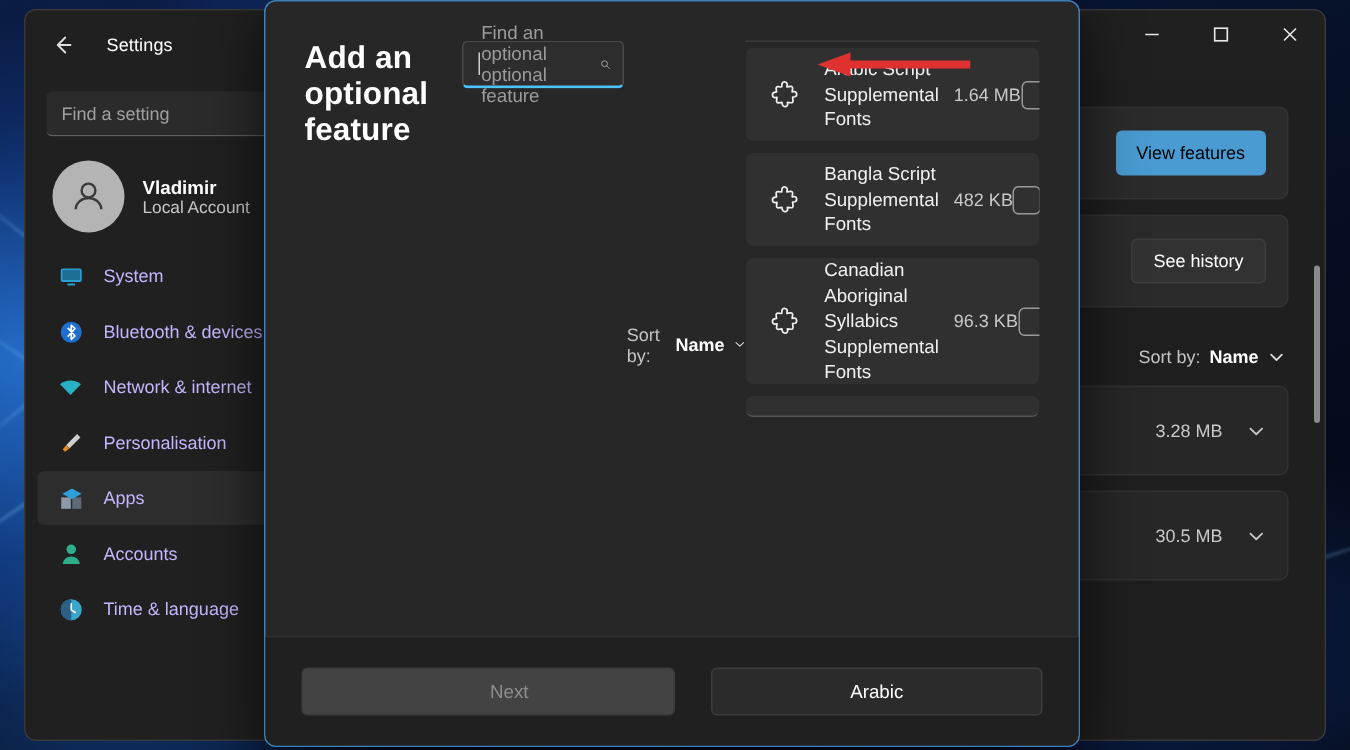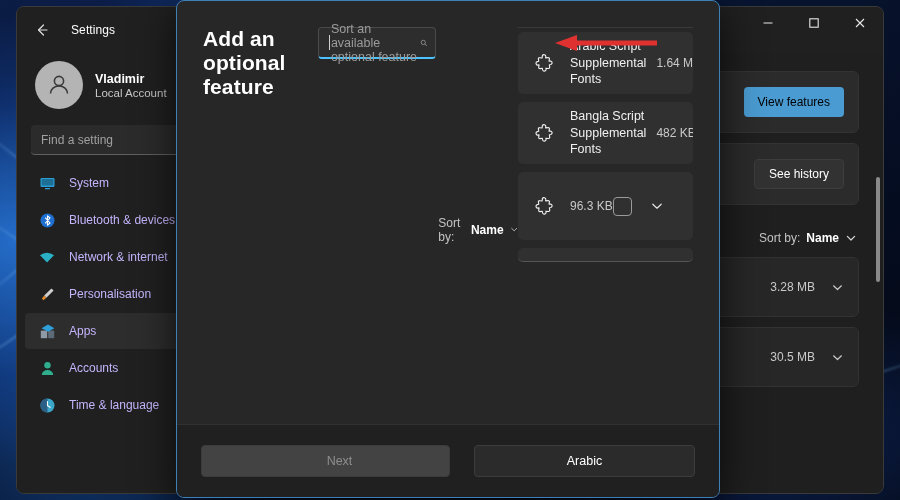--- a/index.html
+++ b/index.html
@@ -337,35 +337,35 @@
           <path d="M2 2 L10 10 M10 2 L2 10" stroke="#e8e8e8" stroke-width="1.1"></path>
         </svg>
       </div>
     </div>
   </div>
 
   <div id="window-body">
 
     <div id="sidebar">
 
+      <div id="sidebar-search">
+        <span>Find a setting</span>
+      </div>
+
       <div id="account-block">
         <div id="avatar">
           <svg width="30" height="30" viewBox="0 0 30 30">
             <circle cx="15" cy="11" r="4.6" fill="none" stroke="#3a3a3a" stroke-width="1.6"></circle>
             <path d="M6.5 23.5 a8.5 7.5 0 0 1 17 0" fill="none" stroke="#3a3a3a" stroke-width="1.6"></path>
           </svg>
         </div>
         <div id="account-text">
           <div id="account-name">Vladimir</div>
           <div id="account-type">Local Account</div>
         </div>
-      </div>
-
-      <div id="sidebar-search">
-        <span>Find a setting</span>
       </div>
 
       <div class="nav-item">
         <span class="nav-icon">
           <svg width="17" height="17" viewBox="0 0 17 17">
             <rect x="1.5" y="3" width="14" height="9" rx="1.3" fill="#2a9fd6"></rect>
             <rect x="2.6" y="4" width="11.8" height="6.6" rx="0.8" fill="#1d6f96"></rect>
             <path d="M6 13.6 H11" stroke="#2a9fd6" stroke-width="1.3"></path>
           </svg>
         </span>
@@ -473,21 +473,21 @@
   </div>
 </div>
 
 <div id="dialog">
   <div id="dialog-main">
 
     <div id="dialog-title">Add an optional feature</div>
 
     <div id="feature-search">
       <span class="caret"></span>
-      <span class="ph">Sort an available optional feature</span>
+      <span class="ph">Find an optional optional feature</span>
       <svg width="16" height="16" viewBox="0 0 16 16">
         <circle cx="6.8" cy="6.8" r="4.4" fill="none" stroke="#c8c8c8" stroke-width="1.1"></circle>
         <path d="M10.2 10.2 L14 14" stroke="#c8c8c8" stroke-width="1.1" stroke-linecap="round"></path>
       </svg>
       <svg id="arrow-annotation" viewBox="0 0 110 20">
         <path d="M110 7.4 L30 7.4 L30 2 L8 10 L30 18 L30 12.6 L110 12.6 Z" fill="#e03131"></path>
       </svg>
     </div>
 
     <div id="sort-row">
@@ -531,20 +531,21 @@
           </svg>
         </span>
       </div>
 
       <div class="feature-row" style="min-height:68px;">
         <span class="feature-icon">
           <svg width="20" height="20" viewBox="0 0 20 20">
             <path d="M7.4 2.6 a1.8 1.8 0 0 1 3.4 .9 l-.2 1.4 2.6-.3 a1.1 1.1 0 0 1 1.2 1.2 l-.3 2.4 1.3-.2 a1.8 1.8 0 0 1 .5 3.5 l-1.5 .3 .3 2.5 a1.1 1.1 0 0 1-1.2 1.2 l-2.6-.3 .2 1.3 a1.8 1.8 0 0 1-3.5 .4 l-.3-1.6 -2.4 .3 a1.1 1.1 0 0 1-1.2-1.2 l.3-2.5 -1.3 .2 a1.8 1.8 0 0 1-.5-3.5 l1.5-.3 -.3-2.4 a1.1 1.1 0 0 1 1.2-1.2 l2.5 .3 Z" fill="none" stroke="#f0f0f0" stroke-width="1.15" stroke-linejoin="round"></path>
           </svg>
         </span>
+        <span class="feature-name" style="max-width:278px;">Canadian Aboriginal Syllabics Supplemental Fonts</span>
         <span class="feature-size">96.3 KB</span>
         <span class="feature-check"></span>
         <span class="feature-chev">
           <svg width="14" height="14" viewBox="0 0 14 14">
             <path d="M2.8 5.2 L7 9.2 L11.2 5.2" fill="none" stroke="#e0e0e0" stroke-width="1.25" stroke-linecap="round" stroke-linejoin="round"></path>
           </svg>
         </span>
       </div>
 
       <div class="feature-row clipped"></div>

